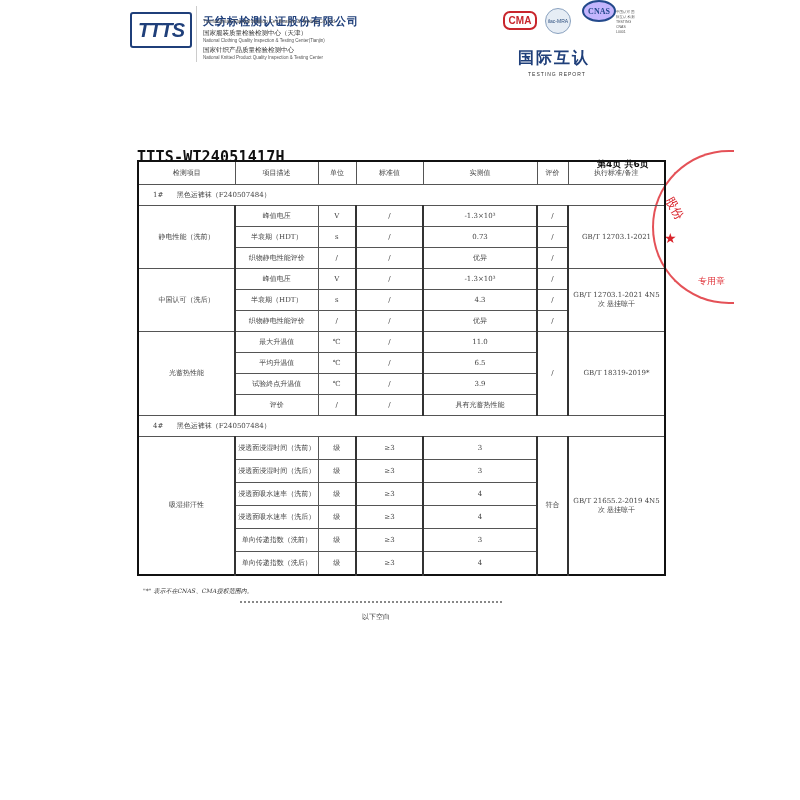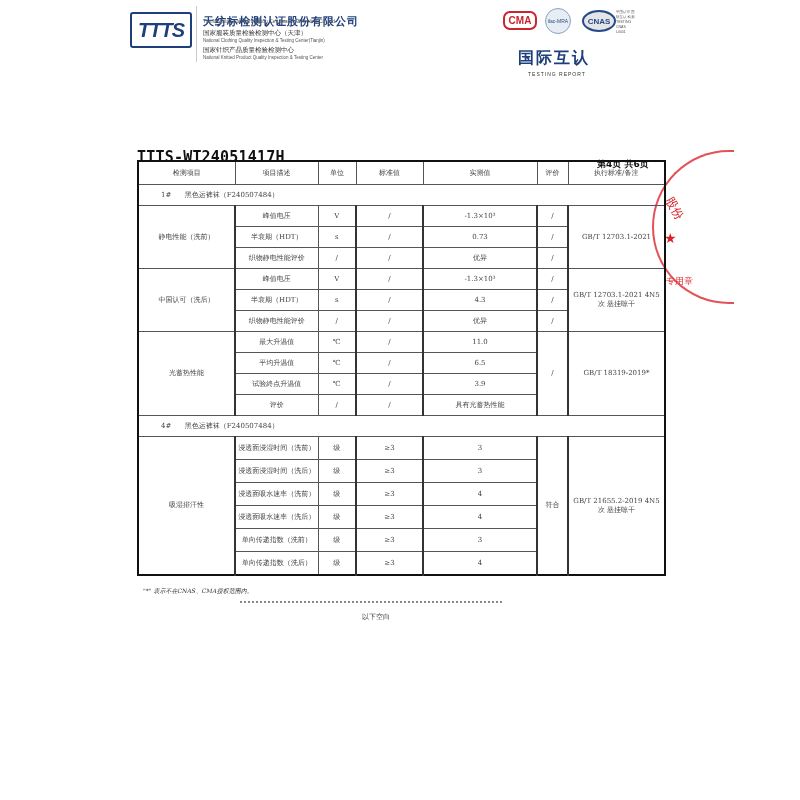--- a/index.html
+++ b/index.html
@@ -9,41 +9,41 @@
   .logo-box span { font-family:"Liberation Sans", sans-serif; font-style:italic; font-weight:bold; color:#1f3f7a; font-size:20px; letter-spacing:-1px; }
   .org-sep { left:196px; top:6px; width:1px; height:56px; background:#ccc; }
   .org-name { left:203px; top:14px; font-family:"Liberation Sans", sans-serif; font-weight:bold; color:#1f3f7a; font-size:11px; letter-spacing:1px; }
   .org-en { left:203px; top:18px; font-family:"Liberation Sans", sans-serif; font-size:5px; color:#555; }
   .org-c1 { left:203px; top:29px; font-family:"Liberation Sans", sans-serif; font-size:6.5px; color:#333; }
   .org-c1e { left:203px; top:38px; font-family:"Liberation Sans", sans-serif; font-size:4.5px; color:#555; }
   .org-c2 { left:203px; top:46px; font-family:"Liberation Sans", sans-serif; font-size:6.5px; color:#333; }
   .org-c2e { left:203px; top:55px; font-family:"Liberation Sans", sans-serif; font-size:4.5px; color:#555; }
   .cma { left:503px; top:11px; width:30px; height:15px; border:2px solid #c8252c; border-radius:7px; display:flex; align-items:center; justify-content:center; font-family:"Liberation Sans", sans-serif; font-weight:bold; font-size:10px; color:#c8252c; }
   .ilac { left:545px; top:8px; width:24px; height:24px; border:1px solid #8aa2bf; border-radius:50%; background:#e6edf5; display:flex; align-items:center; justify-content:center; font-family:"Liberation Sans", sans-serif; font-size:5px; color:#2d4f7e; }
-  .cnas { left:582px; top:10px; width:30px; height:18px; border:2px solid #244a8c; border-radius:50%; background:#e5e5e5; display:flex; align-items:center; justify-content:center; font-family:Liberation Sans, sans-serif; font-weight:bold; font-size:8px; color:#244a8c; }
+  .cnas { left:582px; top:0; width:30px; height:18px; border:2px solid #244a8c; border-radius:50%; background:#c4b5fd; display:flex; align-items:center; justify-content:center; font-family:Liberation Serif, serif; font-weight:bold; font-size:8px; color:#244a8c; }
   .cnas-txt { left:616px; top:10px; font-family:"Liberation Sans", sans-serif; font-size:3.5px; color:#555; line-height:5px; width:20px; }
   .report-title { left:518px; top:48px; font-family:"Liberation Sans", sans-serif; font-size:16px; font-weight:bold; color:#1f3f7a; letter-spacing:2px; }
   .report-en { left:528px; top:71px; font-family:"Liberation Sans", sans-serif; font-size:5px; color:#333; letter-spacing:1px; }
   .report-no { left:137px; top:148px; font-family:"DejaVu Sans Mono", monospace; font-weight:bold; font-size:15px; color:#111; letter-spacing:0.2px; }
   .page-no { left:597px; top:158px; font-family:"DejaVu Sans", sans-serif; font-weight:bold; font-size:9px; color:#111; }
   table.rpt { position:absolute; left:137px; top:160px; width:527px; border-collapse:collapse; border:2.5px solid #111; table-layout:fixed; }
   table.rpt td { border:1px solid #555; font-size:7px; color:#444; text-align:center; vertical-align:middle; padding:0 2px; overflow:hidden; line-height:9px; }
   table.rpt tr.hdr td { height:22px; }
-  table.rpt tr.sec td { height:20px; text-align:left; padding-left:22px; border-left:none; border-right:none; }
+  table.rpt tr.sec td { height:20px; text-align:left; padding-left:14px; border-left:none; border-right:none; }
   table.rpt tr.r td { height:20px; }
   table.rpt tr.r2 td { height:22px; }
   td.sub { border-left:2px solid #333 !important; }
   td.std { border-left:2px solid #333 !important; }
   .footnote { left:143px; top:587px; font-size:6px; color:#333; font-style:italic; }
   .divider { left:240px; top:601px; width:262px; height:0; border-top:2px dotted #888; }
   .blank { left:362px; top:612px; font-size:7px; color:#444; }
   .stamp { left:652px; top:150px; width:80px; height:150px; border:2px solid #e0333a; border-right:none; border-radius:80px 0 0 80px; opacity:0.85; }
   .stamp-t1 { left:662px; top:200px; color:#d9232b; font-size:12px; font-family:"DejaVu Sans", sans-serif; transform:rotate(60deg); }
   .stamp-star { left:664px; top:230px; color:#d9232b; font-size:14px; }
-  .stamp-t2 { left:666px; top:275px; color:#e0333a; font-size:9px; font-family:Liberation Mono, monospace; }
+  .stamp-t2 { left:666px; top:275px; color:#e0333a; font-size:9px; font-family:Liberation Mono, monospace;padding-left:32px; }
 </style>
 </head>
 <body>
 
 <div class="abs logo-box">
     <span>TTTS</span>
   </div>
 <div class="abs org-sep"></div>
 <div class="abs org-name">天纺标检测认证股份有限公司</div>
 <div class="abs org-en">Tianfangbiao Standardization Certification &amp; Testing Co.,Ltd</div>

